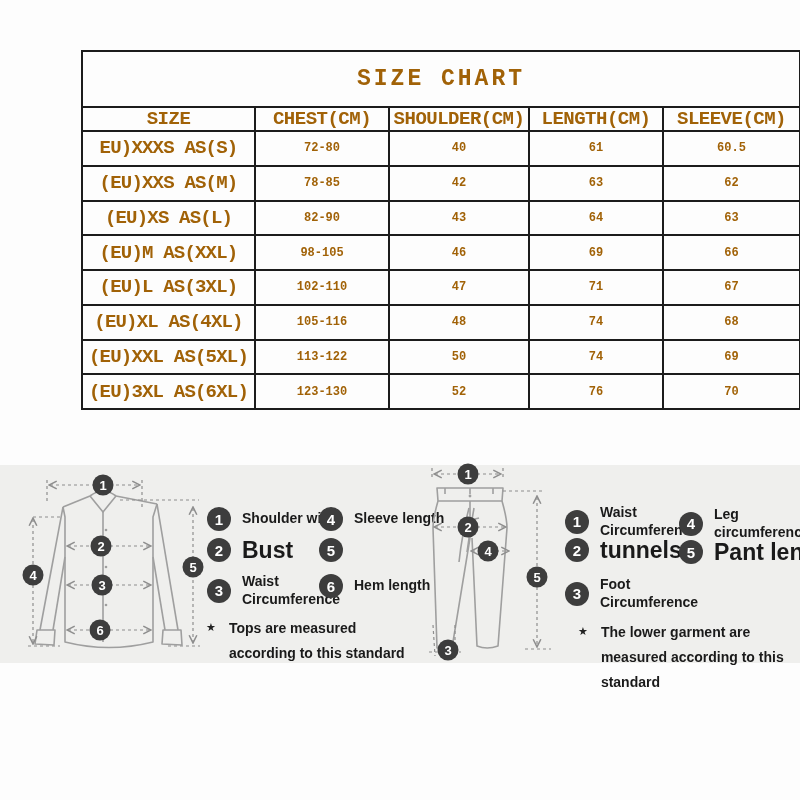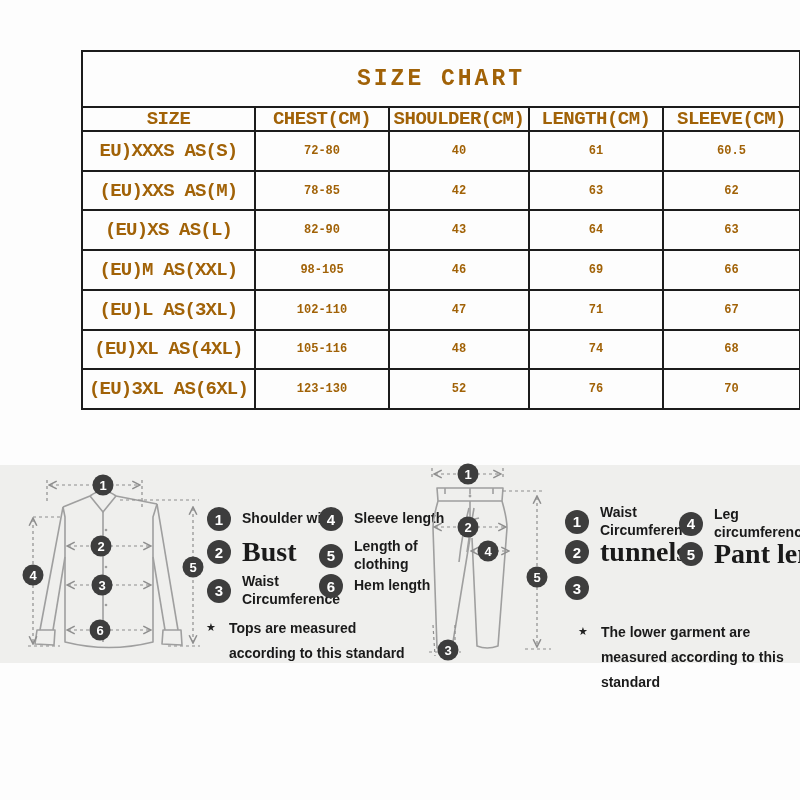--- a/index.html
+++ b/index.html
@@ -44,21 +44,21 @@
 
   
   .legend { position:absolute; color:#1a1a1a; }
   .tops-legend    { left:205px; top:500px; width:235px; height:110px; }
   .bottoms-legend { left:565px; top:498px; width:235px; height:115px; }
   .legend .item { position:absolute; display:flex; align-items:center; gap:11px; }
   .lbadge { flex:0 0 auto; width:24px; height:24px; border-radius:50%;
             background:#3d3d3d; color:#fff; font-size:15px; font-weight:700;
             display:flex; align-items:center; justify-content:center; }
   .llabel { font-size:14px; font-weight:700; line-height:1.25; }
-  .llabel.big { font-size:28px; line-height:1;font-family:Liberation Serif, serif; }
+  .llabel.big { font-size:23px; line-height:1; }
 
   .note { position:absolute; display:flex; gap:13px; color:#1a1a1a; }
   .tops-note    { left:206px; top:616px; width:210px; }
   .bottoms-note { left:578px; top:620px; width:230px; }
   .note .star { font-size:11px; margin-top:5px; color:#222; }
   .note .ntext { font-size:14px; font-weight:700; line-height:1.8; }
 </style>
 </head>
 <body>
 
@@ -121,20 +121,27 @@
           <td>67</td>
         </tr>
         <tr>
           <td>(EU)XL AS(4XL)</td>
           <td>105-116</td>
           <td>48</td>
           <td>74</td>
           <td>68</td>
         </tr>
         <tr>
+          <td>(EU)XXL AS(5XL)</td>
+          <td>113-122</td>
+          <td>50</td>
+          <td>74</td>
+          <td>69</td>
+        </tr>
+        <tr>
           <td>(EU)3XL AS(6XL)</td>
           <td>123-130</td>
           <td>52</td>
           <td>76</td>
           <td>70</td>
         </tr>
       </tbody>
   </table>
 
   <div class="guide-band"></div>
@@ -199,21 +206,20 @@
     <div class="item" style="left:2px; top:73px;">
       <span class="lbadge">3</span>
       <span class="llabel" style="width:108px;">Waist Circumference</span>
     </div>
     <div class="item" style="left:114px; top:7px;">
       <span class="lbadge">4</span>
       <span class="llabel" style="width:100px;">Sleeve length</span>
     </div>
     <div class="item" style="left:114px; top:38px;">
       <span class="lbadge">5</span>
-      <span class="llabel" style="width:78px;">Length of clothing</span>
     </div>
     <div class="item" style="left:114px; top:74px;">
       <span class="lbadge">6</span>
       <span class="llabel" style="width:100px;">Hem length</span>
     </div>
   </div>
 
   <div class="note tops-note">
     <span class="star">★</span>
     <span class="ntext">Tops are measured according to this standard</span>
@@ -263,20 +269,21 @@
     <div class="item" style="left:0px; top:6px;">
       <span class="lbadge">1</span>
       <span class="llabel" style="width:108px;">Waist Circumference</span>
     </div>
     <div class="item" style="left:0px; top:40px;">
       <span class="lbadge">2</span>
       <span class="llabel big">tunnels</span>
     </div>
     <div class="item" style="left:0px; top:78px;">
       <span class="lbadge">3</span>
+      <span class="llabel" style="width:108px;">Foot Circumference</span>
     </div>
     <div class="item" style="left:114px; top:8px;">
       <span class="lbadge">4</span>
       <span class="llabel" style="width:124px;">Leg circumference</span>
     </div>
     <div class="item" style="left:114px; top:42px;">
       <span class="lbadge">5</span>
       <span class="llabel big" style="white-space:nowrap;">Pant length</span>
     </div>
   </div>

